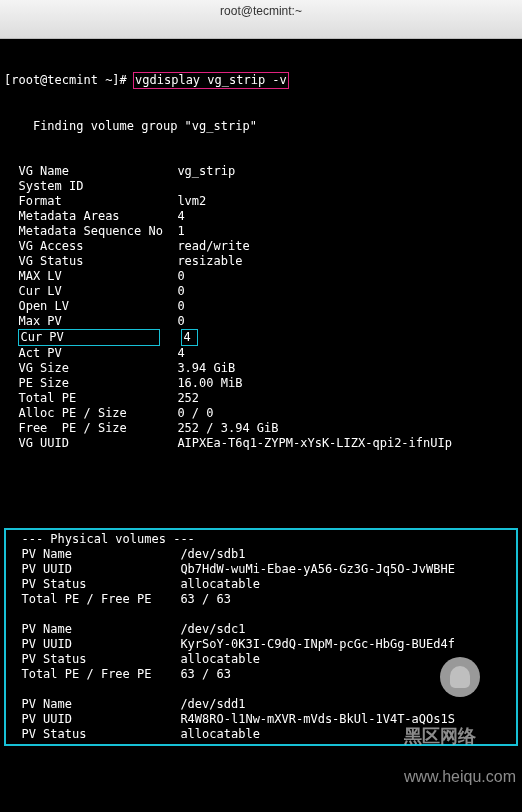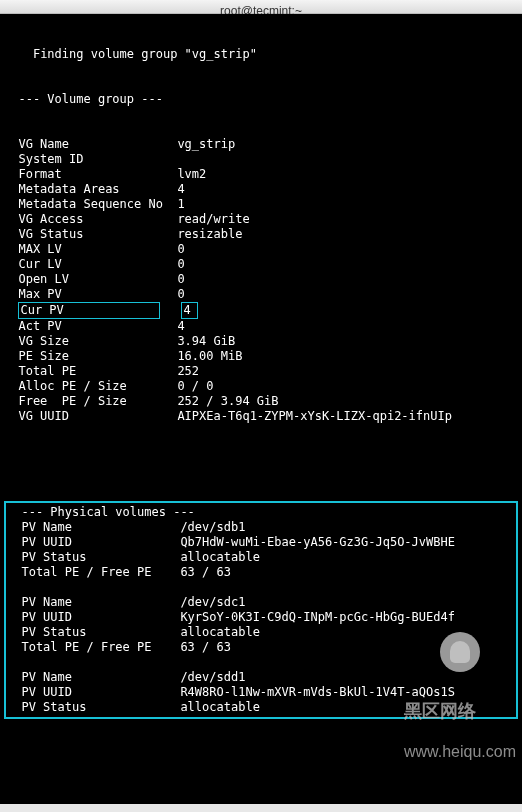--- a/index.html
+++ b/index.html
@@ -5,21 +5,21 @@
   * { box-sizing: border-box; margin: 0; padding: 0; }
   body {
     font-family: "DejaVu Sans Mono", "Liberation Mono", monospace;
     font-size: 12px;
     background: #e8e8e8;
     width: 522px;
     height: 812px;
     overflow: hidden;
   }
   .titlebar {
-    height: 14px;
+    height: 39px;
     background: linear-gradient(#f4f4f4, #dcdcdc);
     border-bottom: 1px solid #bbb;
     text-align: center;
     line-height: 22px;
     font-family: sans-serif;
     font-size: 12px;
     color: #333;
   }
   .terminal {
     background: #000;
@@ -86,22 +86,22 @@
   }
   .wm-cn { font-size: 18px; font-weight: bold; display:block;}
   .wm-en { font-size: 16px; display:block;}
 </style>
 </head>
 <body>
 
 <div class="titlebar">root@tecmint:~</div>
 
 <div class="terminal">
+  <div class="line"><span>[root@tecmint ~]#</span> <span class="box-magenta">vgdisplay vg_strip -v</span></div>
   <div class="line"><span>  </span><span>  Finding volume group "vg_strip"</span></div>
-  <div class="line">  <span>--- Volume group ---</span></div>
   <div id="vg-rows"><div class="line">  VG Name               vg_strip</div><div class="line">  System ID             </div><div class="line">  Format                lvm2</div><div class="line">  Metadata Areas        4</div><div class="line">  Metadata Sequence No  1</div><div class="line">  VG Access             read/write</div><div class="line">  VG Status             resizable</div><div class="line">  MAX LV                0</div><div class="line">  Cur LV                0</div><div class="line">  Open LV               0</div><div class="line">  Max PV                0</div><div class="row-cyan-inline"><span class="cyan-spacer">  </span><span class="cyan-cell-left">Cur PV             </span><span class="cyan-spacer">   </span><span class="cyan-cell-right">4</span></div><div class="line">  Act PV                4</div><div class="line">  VG Size               3.94 GiB</div><div class="line">  PE Size               16.00 MiB</div><div class="line">  Total PE              252</div><div class="line">  Alloc PE / Size       0 / 0</div><div class="line">  Free  PE / Size       252 / 3.94 GiB</div><div class="line">  VG UUID               AIPXEa-T6q1-ZYPM-xYsK-LIZX-qpi2-ifnUIp</div></div>
   <div class="line">&nbsp;</div>
   <div id="pv-block"><div class="box-cyan-block"><div class="line">  --- Physical volumes ---</div><div class="line">  PV Name               /dev/sdb1</div><div class="line">  PV UUID               Qb7HdW-wuMi-Ebae-yA56-Gz3G-Jq5O-JvWBHE</div><div class="line">  PV Status             allocatable</div><div class="line">  Total PE / Free PE    63 / 63</div><div class="line">&nbsp;</div><div class="line">  PV Name               /dev/sdc1</div><div class="line">  PV UUID               KyrSoY-0K3I-C9dQ-INpM-pcGc-HbGg-BUEd4f</div><div class="line">  PV Status             allocatable</div><div class="line">  Total PE / Free PE    63 / 63</div><div class="line">&nbsp;</div><div class="line">  PV Name               /dev/sdd1</div><div class="line">  PV UUID               R4W8RO-l1Nw-mXVR-mVds-BkUl-1V4T-aQOs1S</div><div class="line">  PV Status             allocatable</div></div></div>
   
   
 
   <div class="watermark">
     <div class="wm-circle"><div class="wm-mushroom"></div></div>
     <div class="wm-text">
       <span class="wm-cn">黑区网络</span>

